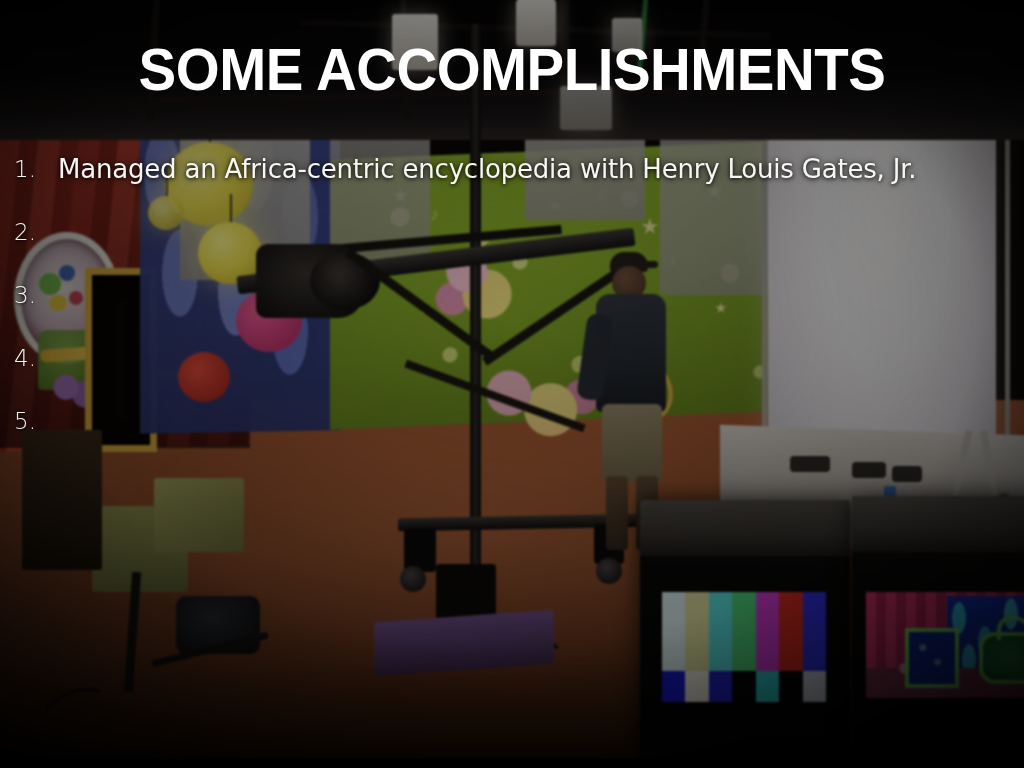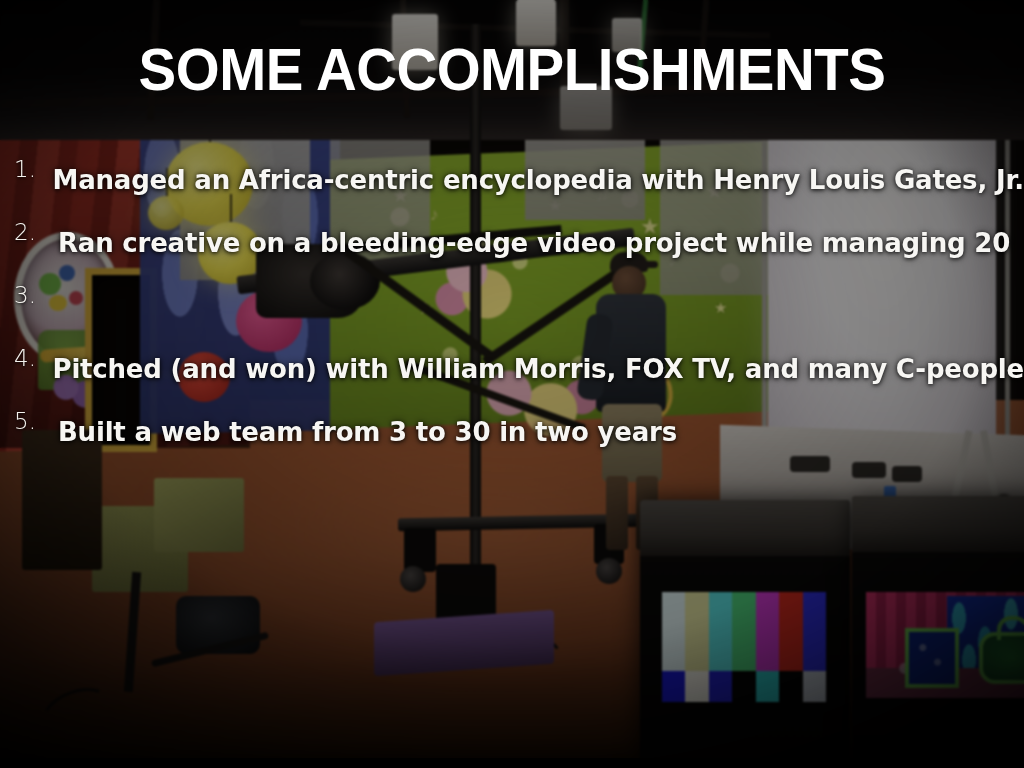--- a/index.html
+++ b/index.html
@@ -559,27 +559,26 @@
     color: #f4f2ee;
     font-family: "DejaVu Sans", sans-serif;
     font-weight: 300;
     font-size: 23px;
     line-height: 34px;
     text-shadow: 0 1px 3px rgba(0,0,0,.85), 0 0 9px rgba(0,0,0,.6);
   }
   .txt {
     color: #f7f6f3;
     font-family: "DejaVu Sans", sans-serif;
-    font-weight: 700;
+    font-weight: 400;
     font-size: 26px;
     line-height: 34px;
     letter-spacing: -0.2px;
     text-shadow: 0 1px 4px rgba(0,0,0,.9), 0 0 10px rgba(0,0,0,.55);
     white-space: nowrap;
-    margin-top: 11px;
   }
 </style>
 </head>
 <body>
 
 <div class="slide">
 
   <div class="photo">
 
     <div class="floor"></div>
@@ -744,33 +743,30 @@
 
     <div class="list">
 
       <div class="item">
         <span class="num">1.</span>
         <span class="txt">Managed an Africa-centric encyclopedia with Henry Louis Gates, Jr.</span>
       </div>
 
       <div class="item">
         <span class="num">2.</span>
-        <span class="txt">Ran creative on a bleeding-edge video project while managing 20</span>
       </div>
 
       <div class="item">
         <span class="num">3.</span>
       </div>
 
       <div class="item">
         <span class="num">4.</span>
-        <span class="txt">Pitched (and won) with William Morris, FOX TV, and many C-people</span>
       </div>
 
       <div class="item">
         <span class="num">5.</span>
-        <span class="txt">Built a web team from 3 to 30 in two years</span>
       </div>
 
     </div>
   </div>
 
 </div>
 
 </body></html>

